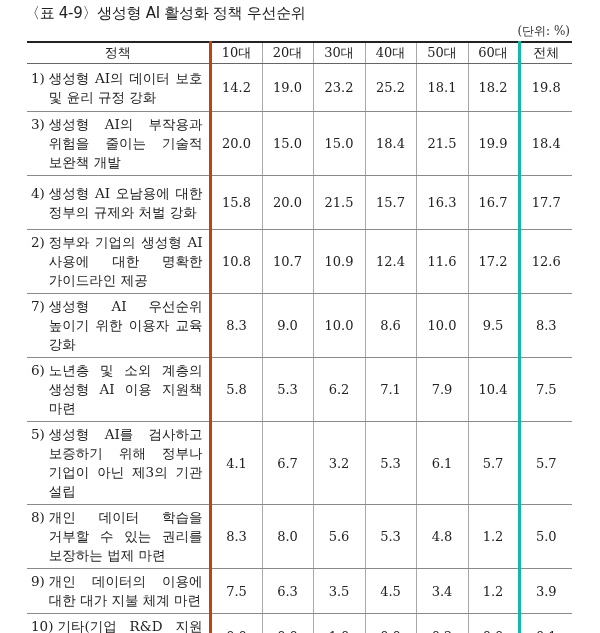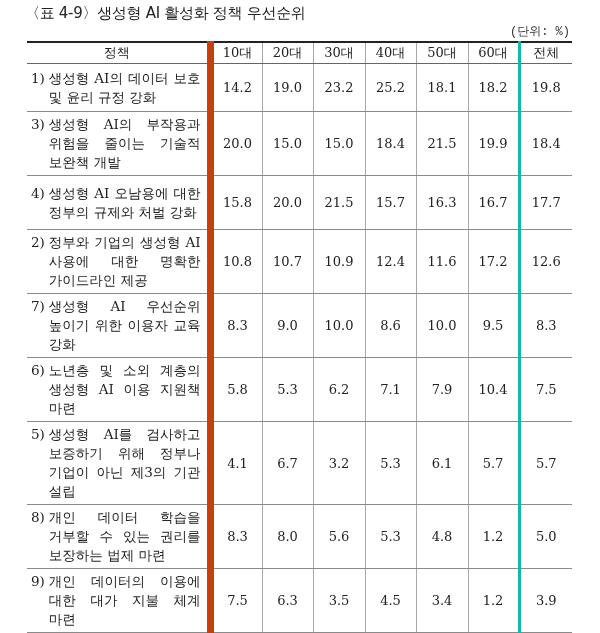--- a/index.html
+++ b/index.html
@@ -28,21 +28,20 @@
     .title .num {
       margin-right: 0;
     }
     .unit {
       position: absolute;
       right: 30px;
       top: 23px;
       font-size: 12px;
       color: #333;
       white-space: nowrap;
-      font-family: Liberation Mono, monospace;
     }
     table.data {
       position: absolute;
       left: 27px;
       top: 41px;
       width: 545px;
       border-collapse: collapse;
       table-layout: fixed;
       border-top: 2px solid #222;
       border-bottom: 2px solid #222;
@@ -55,21 +54,21 @@
       vertical-align: middle;
       text-align: center;
       font-size: 13px;
       color: #222;
     }
     table.data th:first-child, table.data td:first-child {
       border-left: none;
       text-align: center;
     }
     table.data .c-policy-end {
-      border-left: 7px solid #c2410c;
+      border-left: 3px solid #c2410c;
     }
     table.data .c-total {
       border-left: 3px solid #14b8a6;
     }
     table.data thead th {
       height: 20px;
       font-size: 13px;
       border-bottom: 1px solid #666;
     }
     table.data td.policy {

